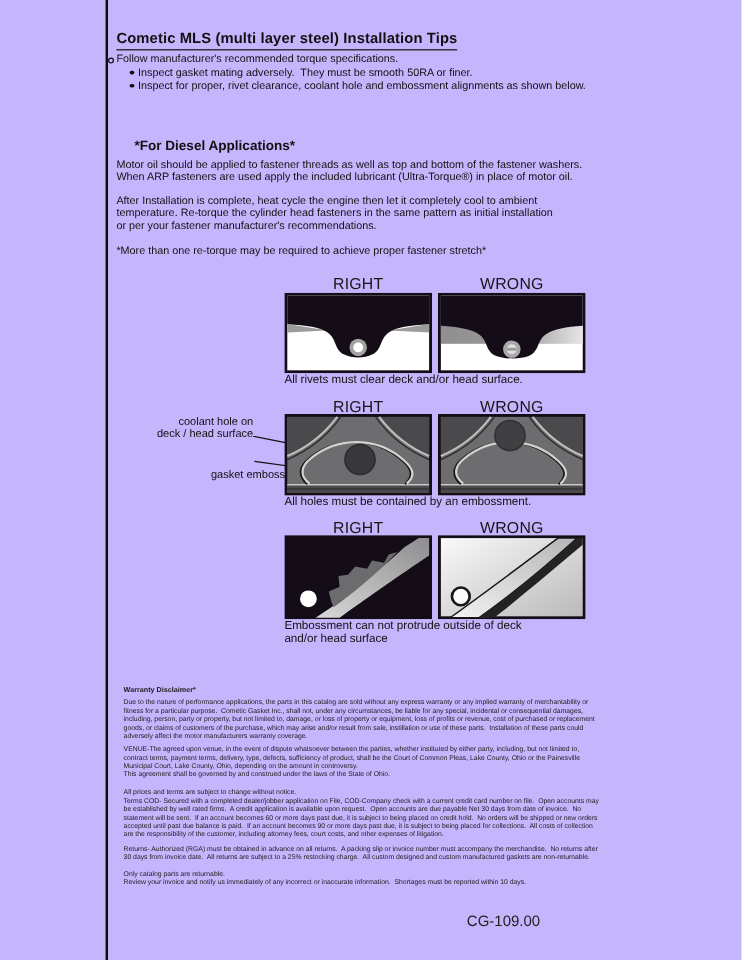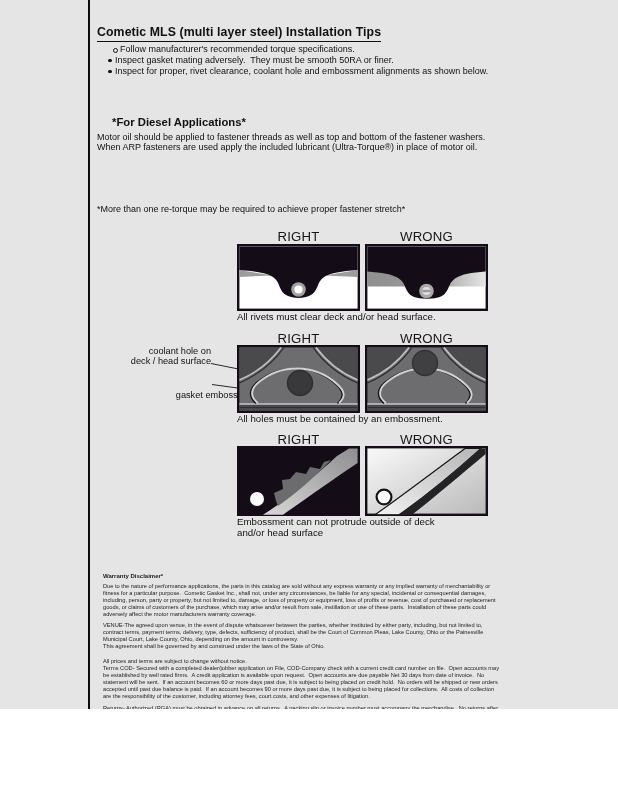--- a/index.html
+++ b/index.html
@@ -1,24 +1,24 @@
 <!DOCTYPE html>
 <html><head>
 <meta charset="utf-8">
 <style>
   html,body{margin:0;padding:0;background:#ffffff;}
-  .page{position:relative;width:618px;height:709px;background:#e5e5e5;overflow:hidden;
+  .page{position:relative;width:618px;height:800px;background:#c4b5fd;overflow:hidden;
         font-family:"Liberation Sans",sans-serif;color:#111;}
   .spine{position:absolute;left:88px;top:0;width:1.6px;height:800px;background:#0c0c0c;}
 
   .title{position:absolute;left:97px;top:25px;font-size:12.3px;font-weight:bold;
          letter-spacing:.1px;border-bottom:1.6px solid #111;padding-bottom:2px;white-space:pre;}
 
   .bullets{position:absolute;left:89px;top:44px;font-size:9px;line-height:11px;}
-  .b{position:relative;padding-left:8px;white-space:pre;margin-left:23px;}
+  .b{position:relative;padding-left:8px;white-space:pre;}
   .b.lvl1::before{content:"";position:absolute;left:1px;top:3.6px;width:3px;height:3px;
                   border:.9px solid #111;border-radius:50%;}
   .b.lvl2{margin-left:18px;}
   .b.lvl2::before{content:"";position:absolute;left:1px;top:3.8px;width:3.6px;height:3.6px;
                   background:#111;border-radius:50%;}
 
   .h2{position:absolute;left:112px;top:116px;font-size:11.3px;font-weight:bold;white-space:pre;}
   .para{position:absolute;left:97px;font-size:9px;line-height:10.7px;white-space:pre;}
   .p1{top:131.5px}.p2{top:161.5px}.p3{top:204px}
 
@@ -50,20 +50,23 @@
 
   <div class="bullets">
     <div class="b lvl1">Follow manufacturer's recommended torque specifications.</div>
     <div class="b lvl2">Inspect gasket mating adversely.  They must be smooth 50RA or finer.</div>
     <div class="b lvl2">Inspect for proper, rivet clearance, coolant hole and embossment alignments as shown below.</div>
   </div>
 
   <div class="h2">*For Diesel Applications*</div>
   <div class="para p1">Motor oil should be applied to fastener threads as well as top and bottom of the fastener washers.
 When ARP fasteners are used apply the included lubricant (Ultra-Torque®) in place of motor oil.</div>
+  <div class="para p2">After Installation is complete, heat cycle the engine then let it completely cool to ambient
+temperature. Re-torque the cylinder head fasteners in the same pattern as initial installation
+or per your fastener manufacturer's recommendations.</div>
   <div class="para p3">*More than one re-torque may be required to achieve proper fastener stretch*</div>
 
   <div class="dlabel" style="left:237px;top:229px">RIGHT</div>
   <div class="dlabel" style="left:365px;top:229px">WRONG</div>
 
   <div class="panel" style="left:237px;top:244px">
     <svg width="123" height="67" viewBox="0 0 123 67">
       <rect x="1.2" y="1.2" width="120.6" height="64.6" fill="#ffffff" stroke="#140c16" stroke-width="2.4"></rect>
       <path d="M2.4,26 L36,31.5 L2.4,33 Z" fill="#9c9c9c"></path>
       <path d="M120.6,26 L87,31.5 L120.6,33 Z" fill="#9c9c9c"></path>

